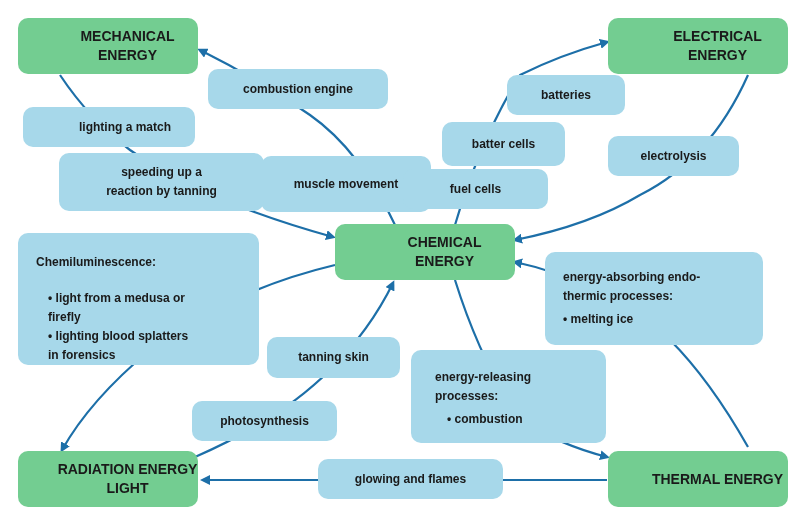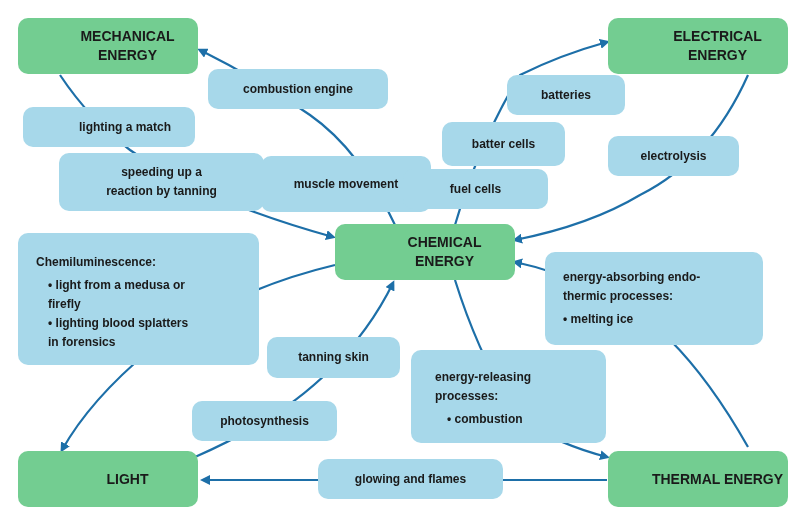--- a/index.html
+++ b/index.html
@@ -52,20 +52,21 @@
   </div>
   <div class="node hub" style="left:608px;top:18px;width:180px;height:56px;flex-direction:column;">
     <span>ELECTRICAL</span>
     <span>ENERGY</span>
   </div>
   <div class="node hub" style="left:335px;top:224px;width:180px;height:56px;flex-direction:column;">
     <span>CHEMICAL</span>
     <span>ENERGY</span>
   </div>
   <div class="node hub" style="left:18px;top:451px;width:180px;height:56px;flex-direction:column;">
+    <span>RADIATION ENERGY</span>
     <span>LIGHT</span>
   </div>
   <div class="node hub" style="left:608px;top:451px;width:180px;height:56px;">
     <span>THERMAL ENERGY</span>
   </div>
 
   <div class="node lbl" style="left:208px;top:69px;width:180px;height:40px;">
     <span>combustion engine</span>
   </div>
   <div class="node lbl" style="left:261px;top:113px;width:170px;height:56px;margin-top:43px;">
@@ -86,21 +87,21 @@
   </div>
   <div class="node lbl" style="left:403px;top:169px;width:145px;height:40px;">
     <span>fuel cells</span>
   </div>
   <div class="node lbl" style="left:608px;top:136px;width:131px;height:40px;">
     <span>electrolysis</span>
   </div>
 
   <div class="node lbl multi" style="left:18px;top:233px;width:241px;height:132px;padding:20px 0 0 18px;">
     <span class="line">Chemiluminescence:</span>
-    <span class="line bullet" style="margin-top:4px;text-align:center;">light from a medusa or</span>
+    <span class="line bullet" style="margin-top:17px;text-align:center;">light from a medusa or</span>
     <span class="line" style="padding-left:12px;">firefly</span>
     <span class="line bullet">lighting blood splatters</span>
     <span class="line" style="padding-left:12px;">in forensics</span>
   </div>
 
   <div class="node lbl multi" style="left:545px;top:252px;width:218px;height:93px;padding:16px 0 0 18px;">
     <span class="line">energy-absorbing endo-</span>
     <span class="line">thermic processes:</span>
     <span class="line bullet" style="padding-left:0;margin-top:4px;">melting ice</span>
   </div>

